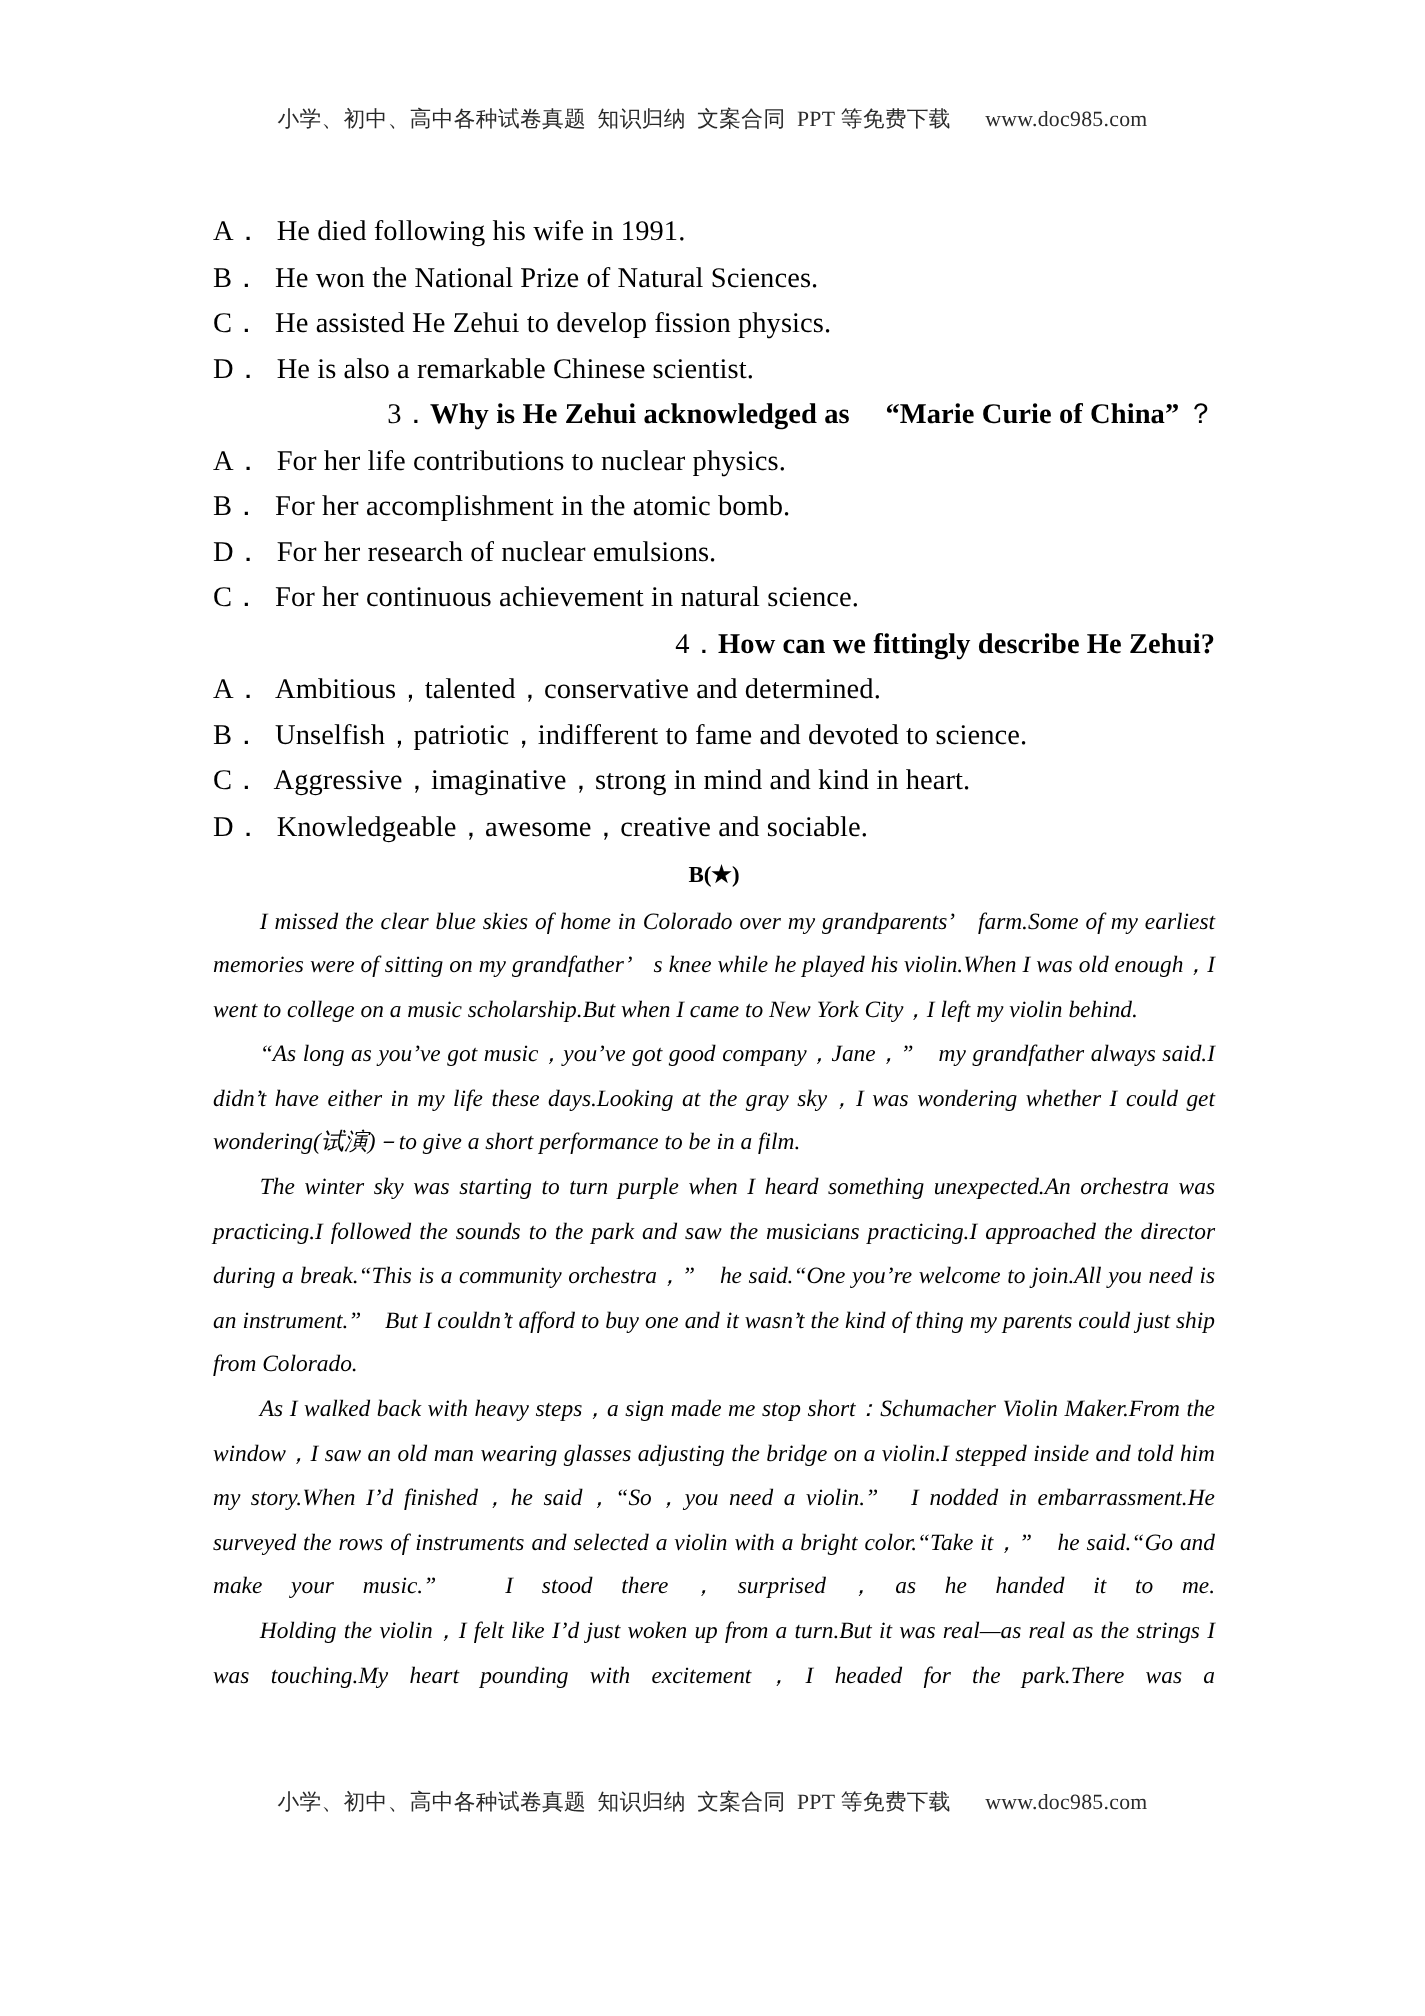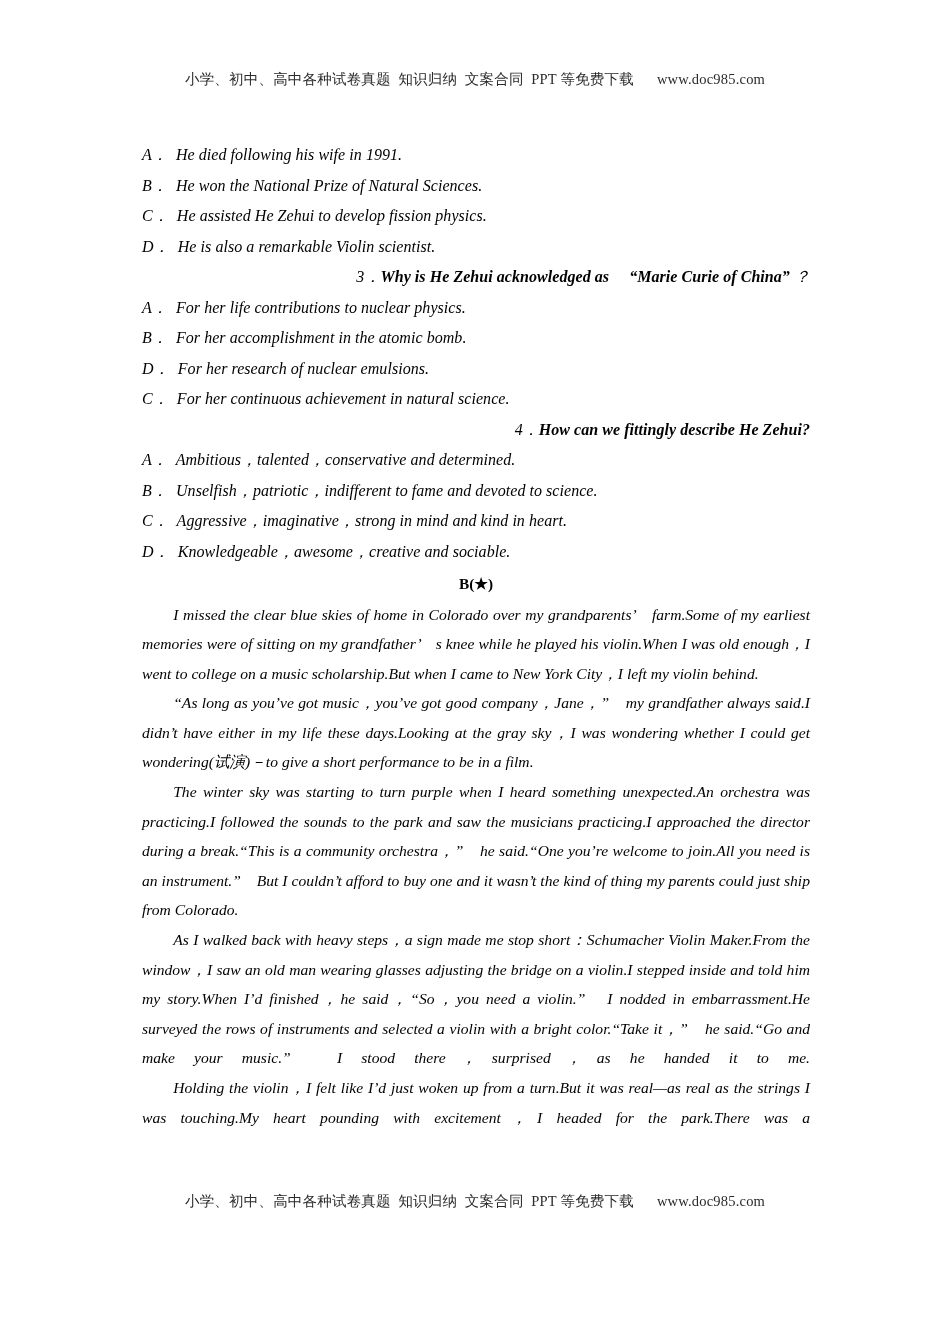--- a/index.html
+++ b/index.html
@@ -42,25 +42,24 @@
   
   .column {
     position: absolute;
     left: 142px;
     top: 140px;
     width: 668px;
   }
 
   .opt,
   .qnum {
-    font-size: 16px;
+    font-size: 19px;
     line-height: 30.5px;
     white-space: pre;
     letter-spacing: 0.05px;
-    font-style: italic;
   }
   .qnum {
     font-weight: bold;
     text-align: right;
   }
   .qnum .num {
     font-weight: normal;
   }
   .qnum .tail {
     font-weight: normal;
@@ -94,21 +93,21 @@
 
 <div class="page">
 
   <div class="watermark watermark-header">小学、初中、高中各种试卷真题  知识归纳  文案合同  PPT 等免费下载      www.doc985.com</div>
 
   <div class="column">
 
     <div class="opt">A．  He died following his wife in 1991.</div>
     <div class="opt">B．  He won the National Prize of Natural Sciences.</div>
     <div class="opt">C．  He assisted He Zehui to develop fission physics.</div>
-    <div class="opt">D．  He is also a remarkable Violin scientist.</div>
+    <div class="opt">D．  He is also a remarkable Chinese scientist.</div>
 
     <div class="qnum"><span class="num">3．</span><span>Why is He Zehui acknowledged as 　“Marie Curie of China”</span><span class="tail"> ？</span></div>
     <div class="opt">A．  For her life contributions to nuclear physics.</div>
     <div class="opt">B．  For her accomplishment in the atomic bomb.</div>
     <div class="opt">D．  For her research of nuclear emulsions.</div>
     <div class="opt">C．  For her continuous achievement in natural science.</div>
 
     <div class="qnum"><span class="num">4．</span><span>How can we fittingly describe He Zehui?</span></div>
     <div class="opt">A．  Ambitious，talented，conservative and determined.</div>
     <div class="opt">B．  Unselfish，patriotic，indifferent to fame and devoted to science.</div>

